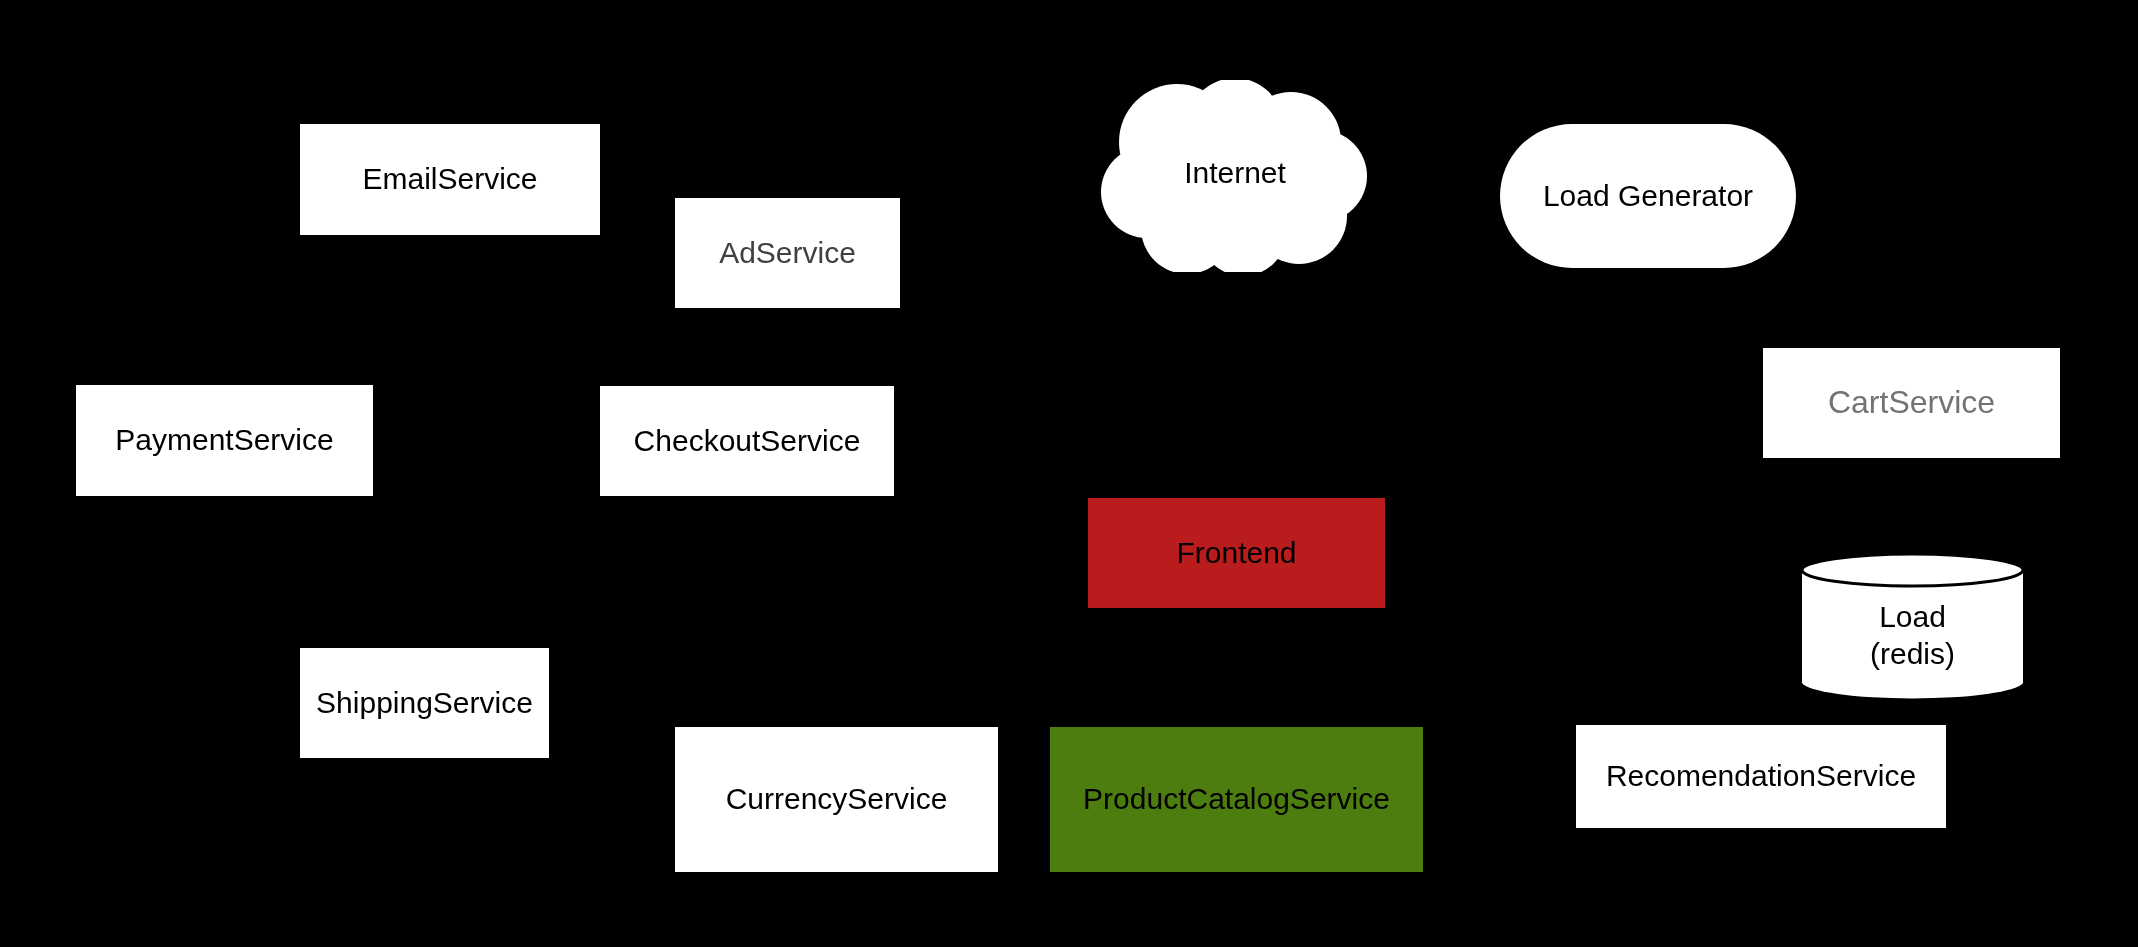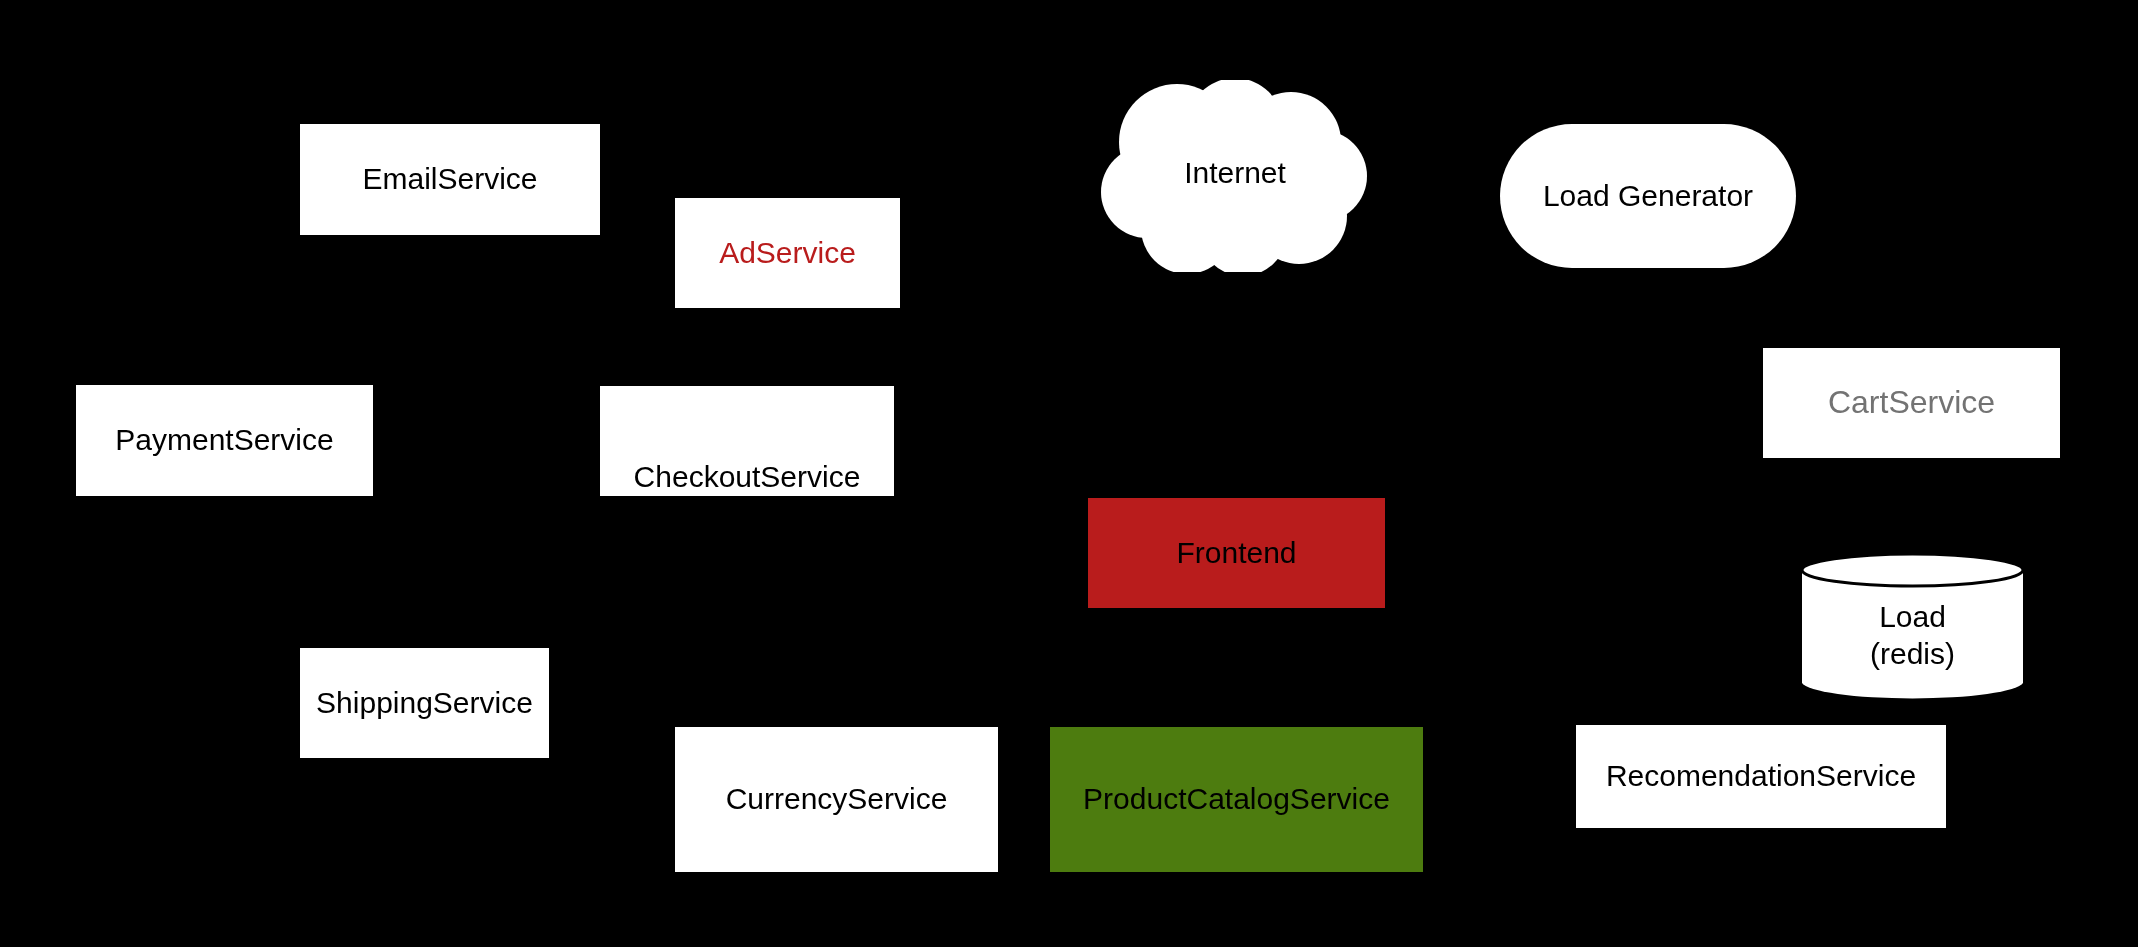--- a/index.html
+++ b/index.html
@@ -85,38 +85,38 @@
     font-family: "Liberation Sans", sans-serif;
     white-space: pre-line;
     line-height: 1.22;
   }
 </style>
 </head>
 <body>
 
 <div id="canvas" style="width: 2138px; height: 947px; background: rgb(0, 0, 0);">
     <div class="node rect" style="left: 300px; top: 124px; width: 300px; height: 111px; background: rgb(255, 255, 255); color: rgb(0, 0, 0); font-size: 30px;"><span class="node-label">EmailService</span></div>
-    <div class="node rect" style="left: 675px; top: 198px; width: 225px; height: 110px; background: rgb(255, 255, 255); color: #b91c1c; font-size: 30px;"><span class="node-label">AdService</span></div>
+    <div class="node rect" style="left: 675px; top: 198px; width: 225px; height: 110px; background: rgb(255, 255, 255); color: #404040; font-size: 30px;"><span class="node-label">AdService</span></div>
     <div class="cloud-wrap" style="left: 1085px; top: 80px; width: 300px; height: 192px;">
       <svg viewBox="0 0 300 192" preserveAspectRatio="none">
         <circle cx="92" cy="62" r="58" fill="#ffffff"></circle>
         <circle cx="150" cy="46" r="48" fill="#ffffff"></circle>
         <circle cx="206" cy="62" r="50" fill="#ffffff"></circle>
         <circle cx="236" cy="96" r="46" fill="#ffffff"></circle>
         <circle cx="214" cy="136" r="48" fill="#ffffff"></circle>
         <circle cx="158" cy="152" r="44" fill="#ffffff"></circle>
         <circle cx="102" cy="148" r="46" fill="#ffffff"></circle>
         <circle cx="62" cy="112" r="46" fill="#ffffff"></circle>
         <circle cx="150" cy="100" r="76" fill="#ffffff"></circle>
       </svg>
       <div class="cloud-label" style="top: 76px; font-size: 30px; color: rgb(0, 0, 0);">Internet</div>
     </div>
     <div class="node rect" style="left: 76px; top: 385px; width: 297px; height: 111px; background: rgb(255, 255, 255); color: rgb(0, 0, 0); font-size: 30px;"><span class="node-label">PaymentService</span></div>
     <div class="node stadium" style="left: 1500px; top: 124px; width: 296px; height: 144px; background: rgb(255, 255, 255); color: rgb(0, 0, 0); font-size: 30px;"><span class="node-label">Load Generator</span></div>
-    <div class="node rect" style="left: 600px; top: 386px; width: 294px; height: 110px; background: rgb(255, 255, 255); color: rgb(0, 0, 0); font-size: 30px; align-items: flex-end;"><span class="node-label">CheckoutService</span></div>
+    <div class="node rect" style="left: 600px; top: 386px; width: 294px; height: 110px; background: rgb(255, 255, 255); color: rgb(0, 0, 0); font-size: 30px;"><span class="node-label">CheckoutService</span></div>
     <div class="node rect" style="left: 1763px; top: 348px; width: 297px; height: 110px; background: rgb(255, 255, 255); color: #737373; font-size: 32px;"><span class="node-label">CartService</span></div>
     <div class="node rect" style="left: 1088px; top: 498px; width: 297px; height: 110px; background: #b91c1c; color: rgb(0, 0, 0); font-size: 30px;"><span class="node-label">Frontend</span></div>
     <div class="cyl-wrap" style="left: 1800px; top: 553px; width: 225px; height: 147px;">
       <svg viewBox="0 0 225 147" preserveAspectRatio="none">
         <path d="M 2 17 L 2 130 A 111 17 0 0 0 223 130 L 223 17 Z" fill="#ffffff"></path>
         <ellipse cx="112.5" cy="17" rx="110.5" ry="16" fill="#ffffff" stroke="#000000" stroke-width="3"></ellipse>
       </svg>
       <div class="cyl-label" style="top: 46px; font-size: 30px; color: rgb(0, 0, 0);">Load
 (redis)</div>
     </div>

